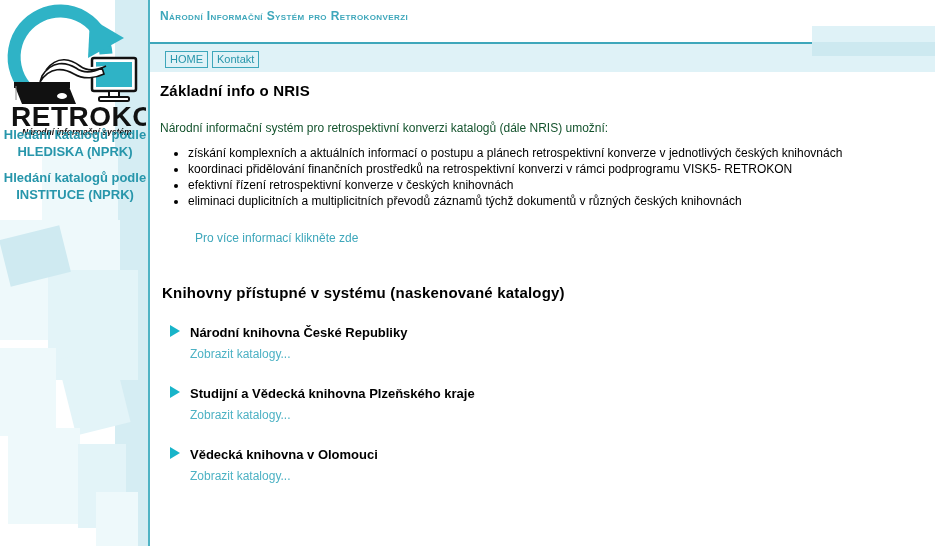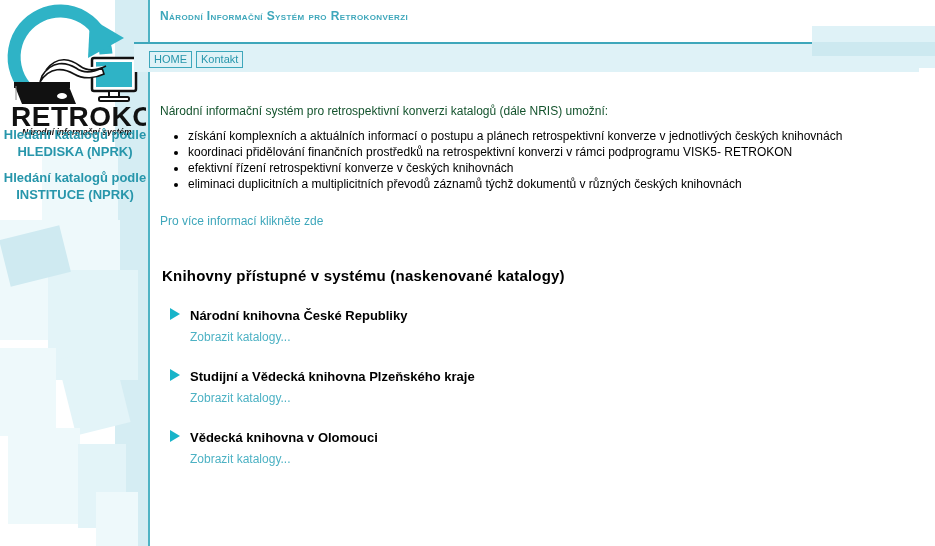--- a/index.html
+++ b/index.html
@@ -100,21 +100,21 @@
   #deco-block {
     position: absolute;
     left: 812px;
     top: 26px;
     width: 123px;
     height: 42px;
     background: #dff2f7;
   }
   #navbar {
     position: absolute;
-    left: 134px;
+    left: 150px;
     top: 42px;
     width: 785px;
     height: 28px;
     background: #dff2f7;
     border-top: 2px solid #3ea7bb;
   }
   #navbar-strip {
     position: absolute;
     left: 812px;
     top: 42px;
@@ -167,20 +167,21 @@
     line-height: 16px;
     color: #000;
   }
   a.more-link {
     display: inline-block;
     margin-top: 22px;
     color: #3ea7bb;
     font-size: 12px;
     text-decoration: none;
     cursor: pointer;
+    margin-left: 35px;
   }
 
   h2.libs-title {
     margin: 38px 0 0 2px;
     font-size: 15px;
     font-weight: bold;
     color: #000;
     letter-spacing: 0.2px;
   }
 
@@ -270,20 +271,21 @@
   <div id="header-title">Národní Informační Systém pro Retrokonverzi</div>
   <div id="deco-block"></div>
   <div id="navbar">
     <button class="nav-btn" id="nav-home">HOME</button>
     <button class="nav-btn" id="nav-kontakt">Kontakt</button>
   </div>
   <div id="navbar-strip"></div>
 
   <div id="main">
 
+    <h2 class="section-title">Základní info o NRIS</h2>
 
     <p class="intro">Národní informační systém pro retrospektivní konverzi katalogů (dále NRIS) umožní:</p>
 
     <ul class="bullets">
       <li>získání komplexních a aktuálních informací o postupu a plánech retrospektivní konverze v jednotlivých českých knihovnách</li>
       <li>koordinaci přidělování finančních prostředků na retrospektivní konverzi v rámci podprogramu VISK5- RETROKON</li>
       <li>efektivní řízení retrospektivní konverze v českých knihovnách</li>
       <li>eliminaci duplicitních a multiplicitních převodů záznamů týchž dokumentů v různých českých knihovnách</li>
     </ul>
 

